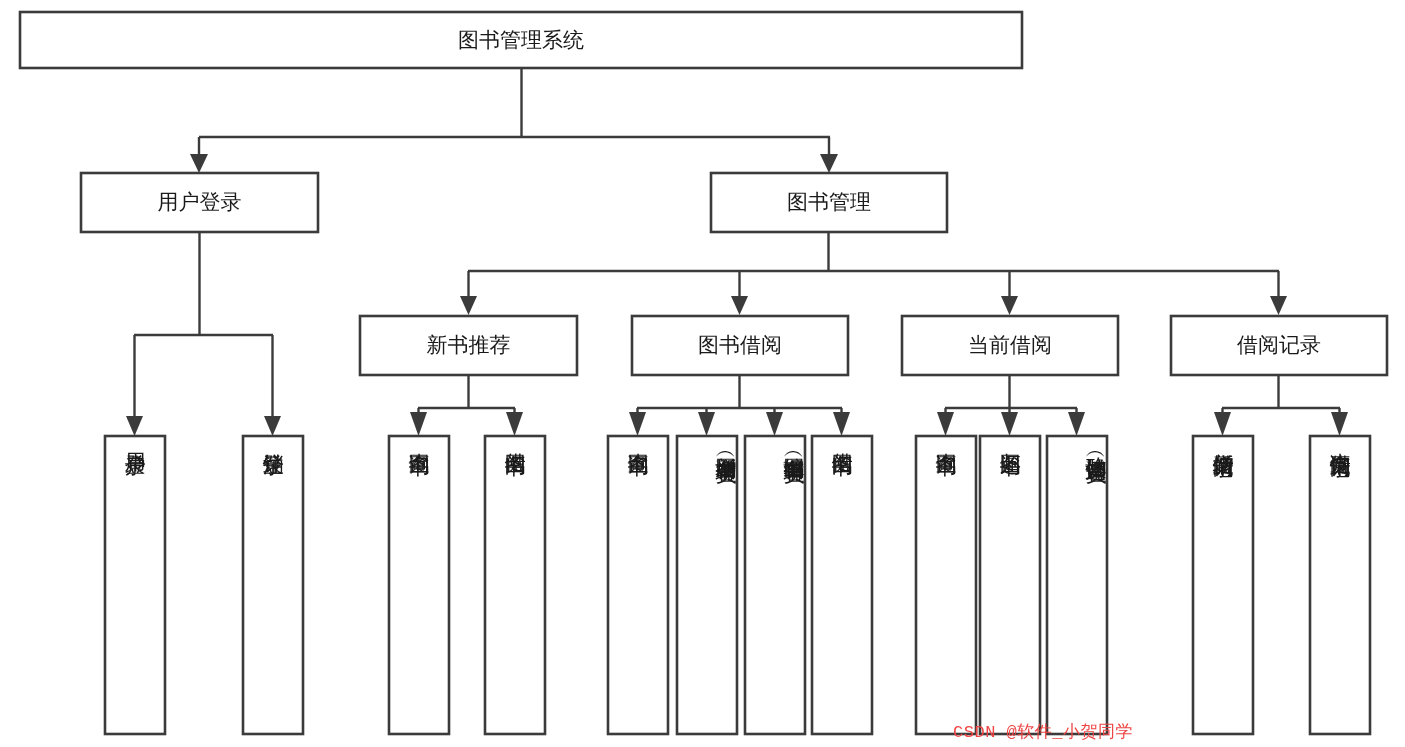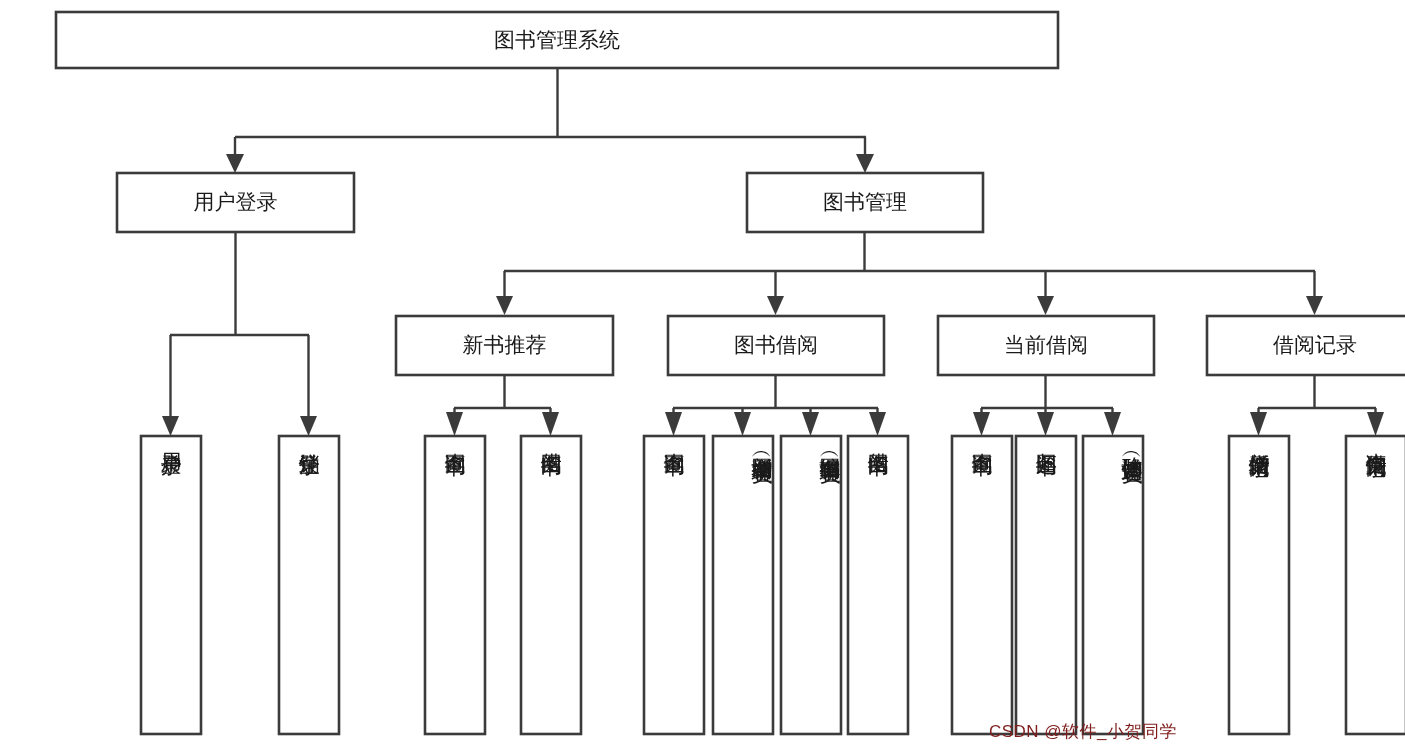--- a/index.html
+++ b/index.html
@@ -11,21 +11,20 @@
     width: 1405px;
     height: 747px;
     font-family: "DejaVu Sans", "Liberation Sans", sans-serif;
     overflow: hidden;
     position: relative;
   }
   #diagram-root {
     position: relative;
     width: 1157px;
     height: 747px;
-    margin-left: 36px;
   }
   svg#tree-svg {
     position: absolute;
     top: 0;
     left: 0;
     width: 1405px;
     height: 747px;
     display: block;
   }
   .node-box {
@@ -60,25 +59,25 @@
     color: #1a1a1a;
     display: flex;
     align-items: center;
     justify-content: flex-start;
     letter-spacing: 1px;
     white-space: nowrap;
     pointer-events: none;
   }
   .watermark {
     position: absolute;
-    right: 16px;
+    right: 24px;
     bottom: 4px;
-    font-family: Liberation Sans, sans-serif;
+    font-family: Liberation Mono, monospace;
     font-size: 17px;
-    color: #7f1d1d;
+    color: #ef4444;
     white-space: nowrap;
     letter-spacing: 0.5px;
   }
 </style>
 </head>
 <body>
 
 <div id="diagram-root">
 
   <svg id="tree-svg" viewBox="0 0 1405 747">

